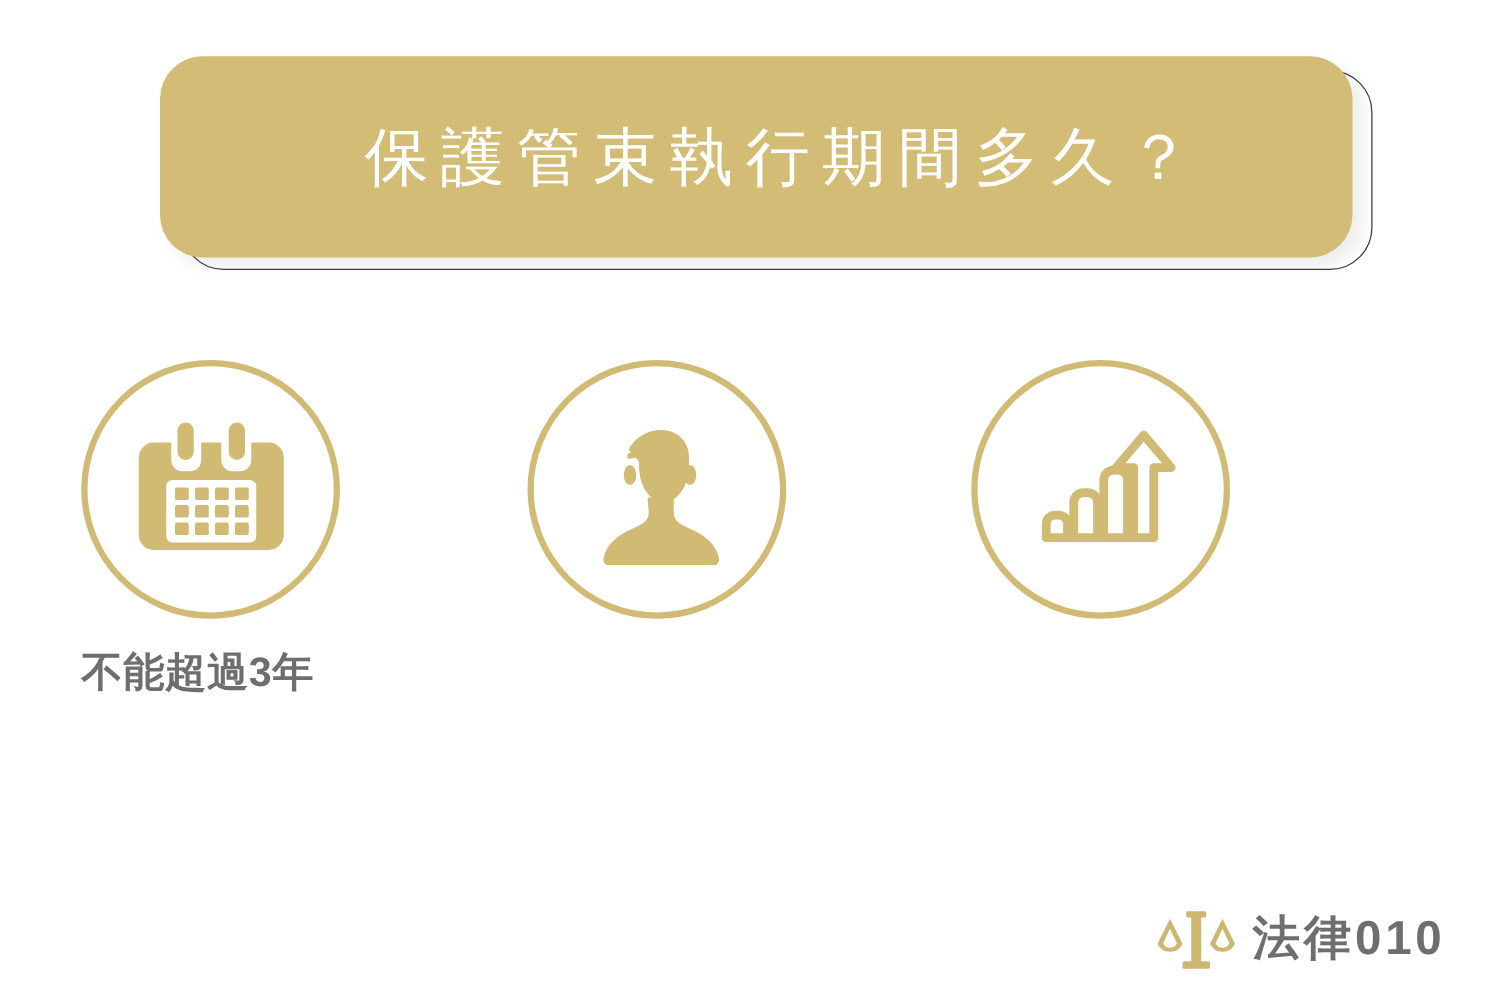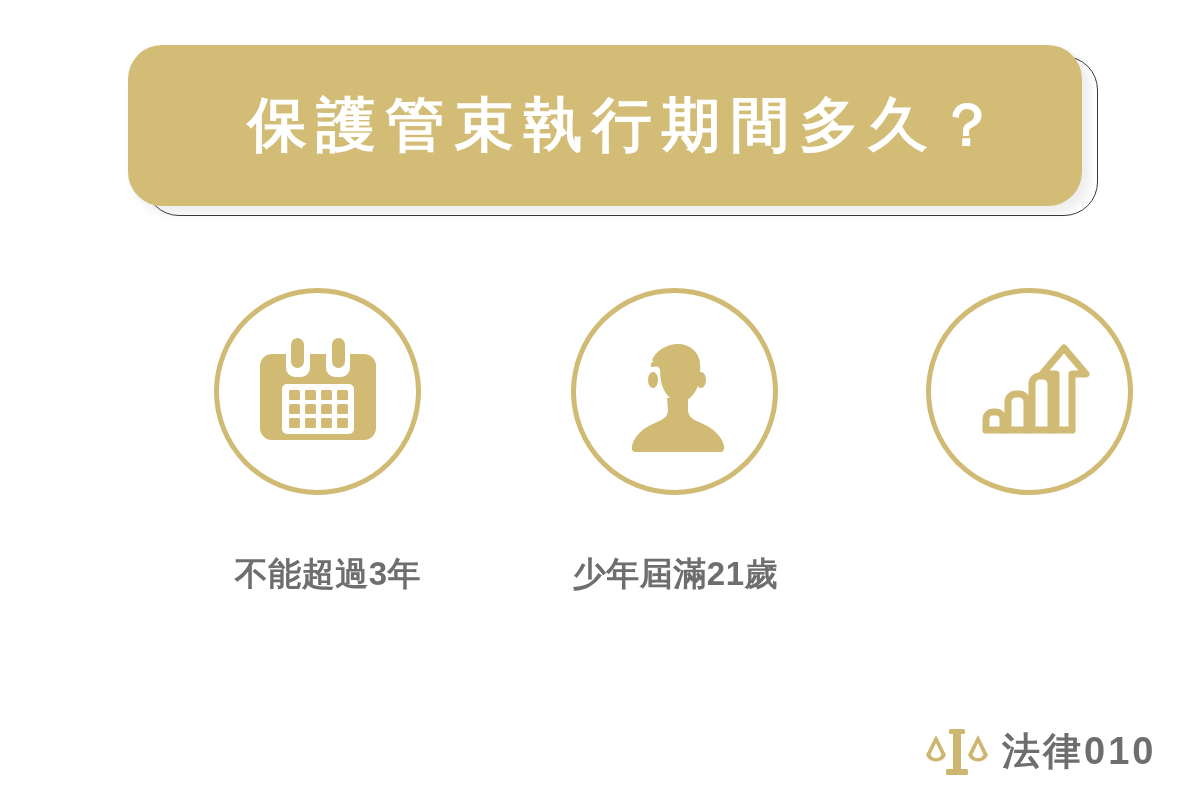--- a/index.html
+++ b/index.html
@@ -54,22 +54,22 @@
     width: 954px;
     height: 161px;
     border-radius: 34px;
     background: #d2bc76;
     display: flex;
     align-items: center;
     justify-content: center;
   }
   .banner-title {
     color: #ffffff;
-    font-size: 59px;
-    font-weight: bold;
+    font-size: 51px;
+    font-weight: normal;
     letter-spacing: 10px;
     text-indent: 10px;
     line-height: 1;
     white-space: nowrap;
     padding-left: 34px;
   }
 
   
   .features {
     position: absolute;
@@ -77,22 +77,21 @@
     top: 288px;
     width: 1201px;
     height: 360px;
   }
   .feature {
     position: absolute;
     top: 0;
     width: 356px;
     display: flex;
     flex-direction: column;
-    align-items: flex-end;
-    gap: 36px;
+    align-items: flex-start;
   }
   .feature-0 { left: 65px; }
   .feature-1 { left: 422px; }
   .feature-2 { left: 777px; }
 
   .circle {
     width: 207px;
     height: 207px;
     border-radius: 50%;
     border: 5px solid #d0ba74;
@@ -192,21 +191,20 @@
             <path d="M37 28 c4 -10 16 -16 26 -16 c12 0 21 8 22 19 c0.6 7 0.2 13 -1 19 c-1.2 6 -4 11 -8 15 c-3 3 -7 5 -11 5 c-4 0 -8 -2 -11 -5 c-4 -4 -7 -10 -8 -16 c-0.6 -4 -1 -8 -1 -12 z"></path>
             <path d="M36 31 l22 -9 l14 3 l6 6 l-42 4 z"></path>
 
             <ellipse cx="38" cy="48" rx="5" ry="8"></ellipse>
             <ellipse cx="86" cy="48" rx="5" ry="8"></ellipse>
 
             <path d="M52 66 h21 v12 c0 7 6 10 13 13 c12 5 21 13 23 23 c0.8 4 -1 6 -5 7 c-11 3 -26 5 -41 5 c-15 0 -30 -2 -41 -5 c-4 -1 -6 -3 -5 -7 c2 -10 11 -18 23 -23 c7 -3 13 -6 13 -13 z"></path>
           </g>
         </svg>
       </div>
-      <div class="caption">少年屆滿21歲</div>
     </div>
 
     <div class="feature feature-2">
       <div class="circle">
         <svg class="icon" width="120" height="120" viewBox="0 0 120 120">
           <g fill="none" stroke="#d0ba74" stroke-width="7" stroke-linejoin="round" stroke-linecap="round">
 
             <path d="M16 98 h86"></path>
             <path d="M16 98 v-11 a7 7 0 0 1 7 -7 h3 a7 7 0 0 1 7 7 v11"></path>
             <path d="M38 98 v-28 a8 8 0 0 1 8 -8 h3 a8 8 0 0 1 8 8 v28"></path>

